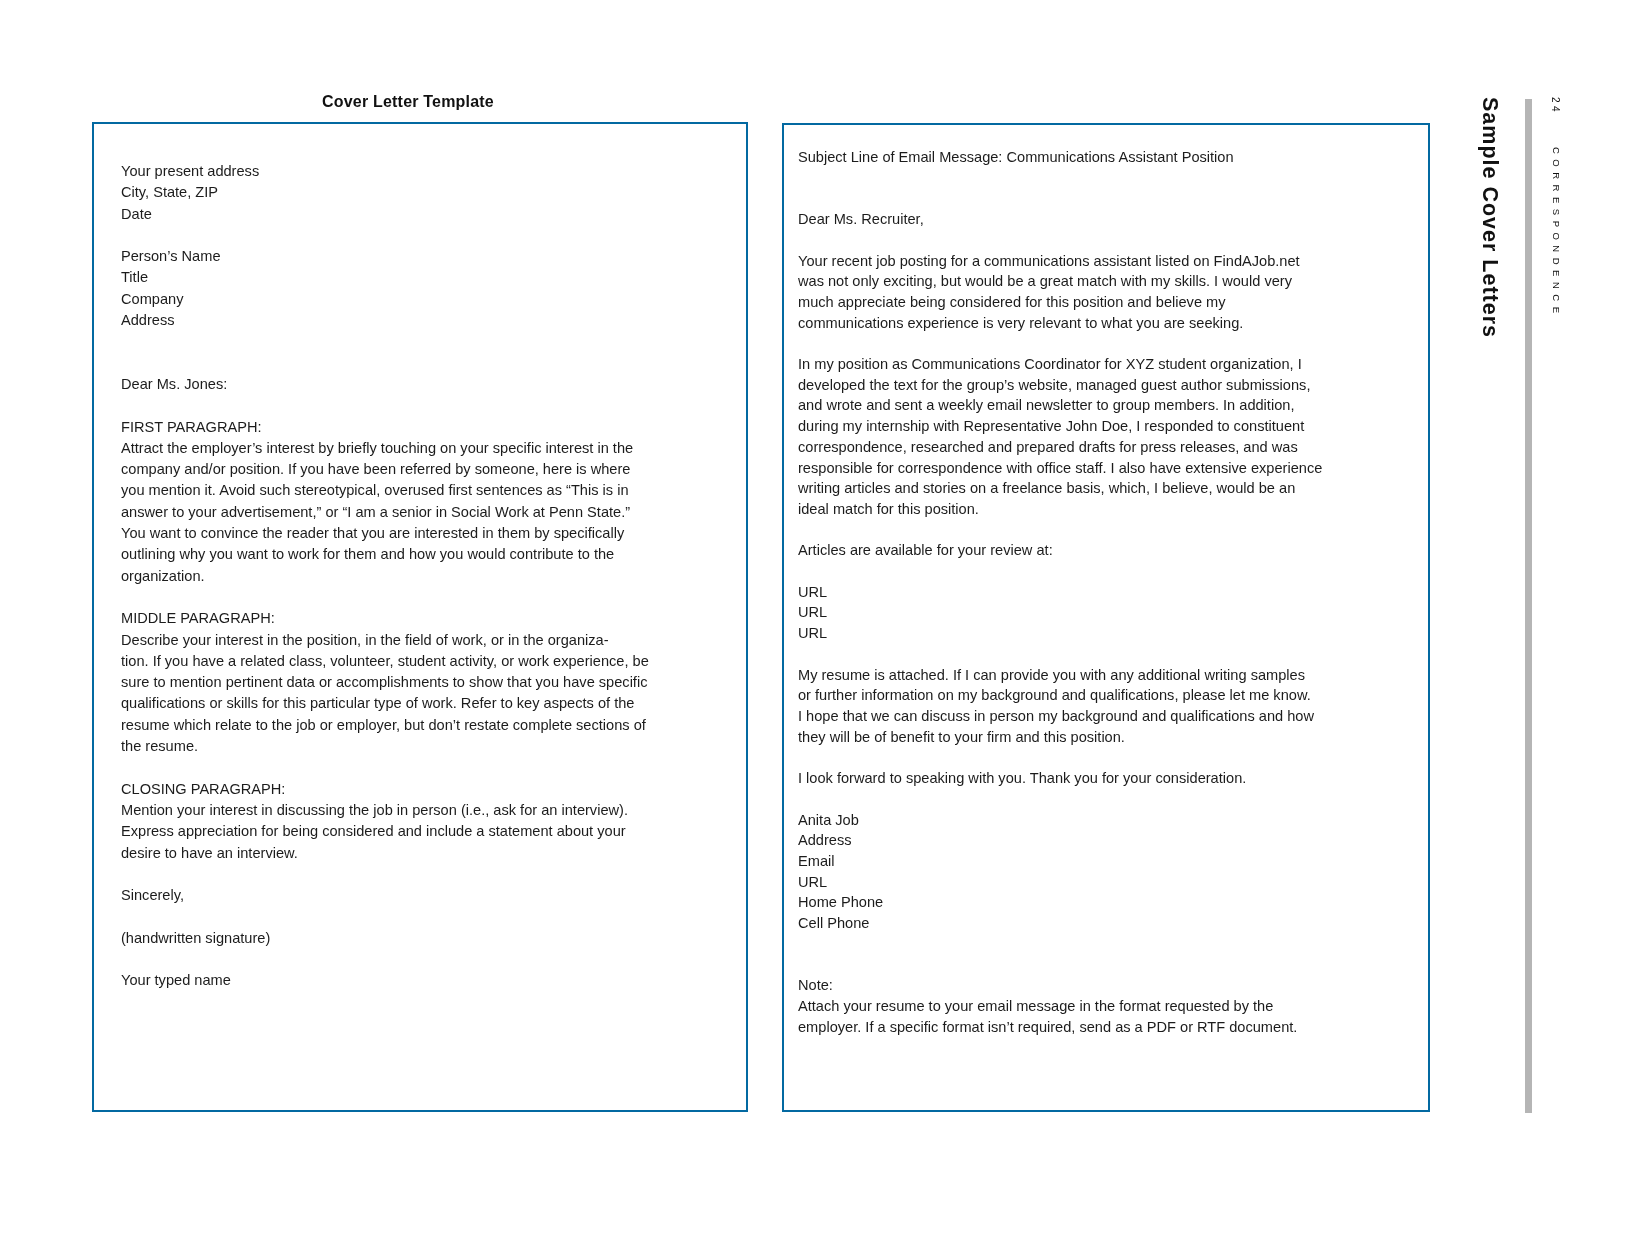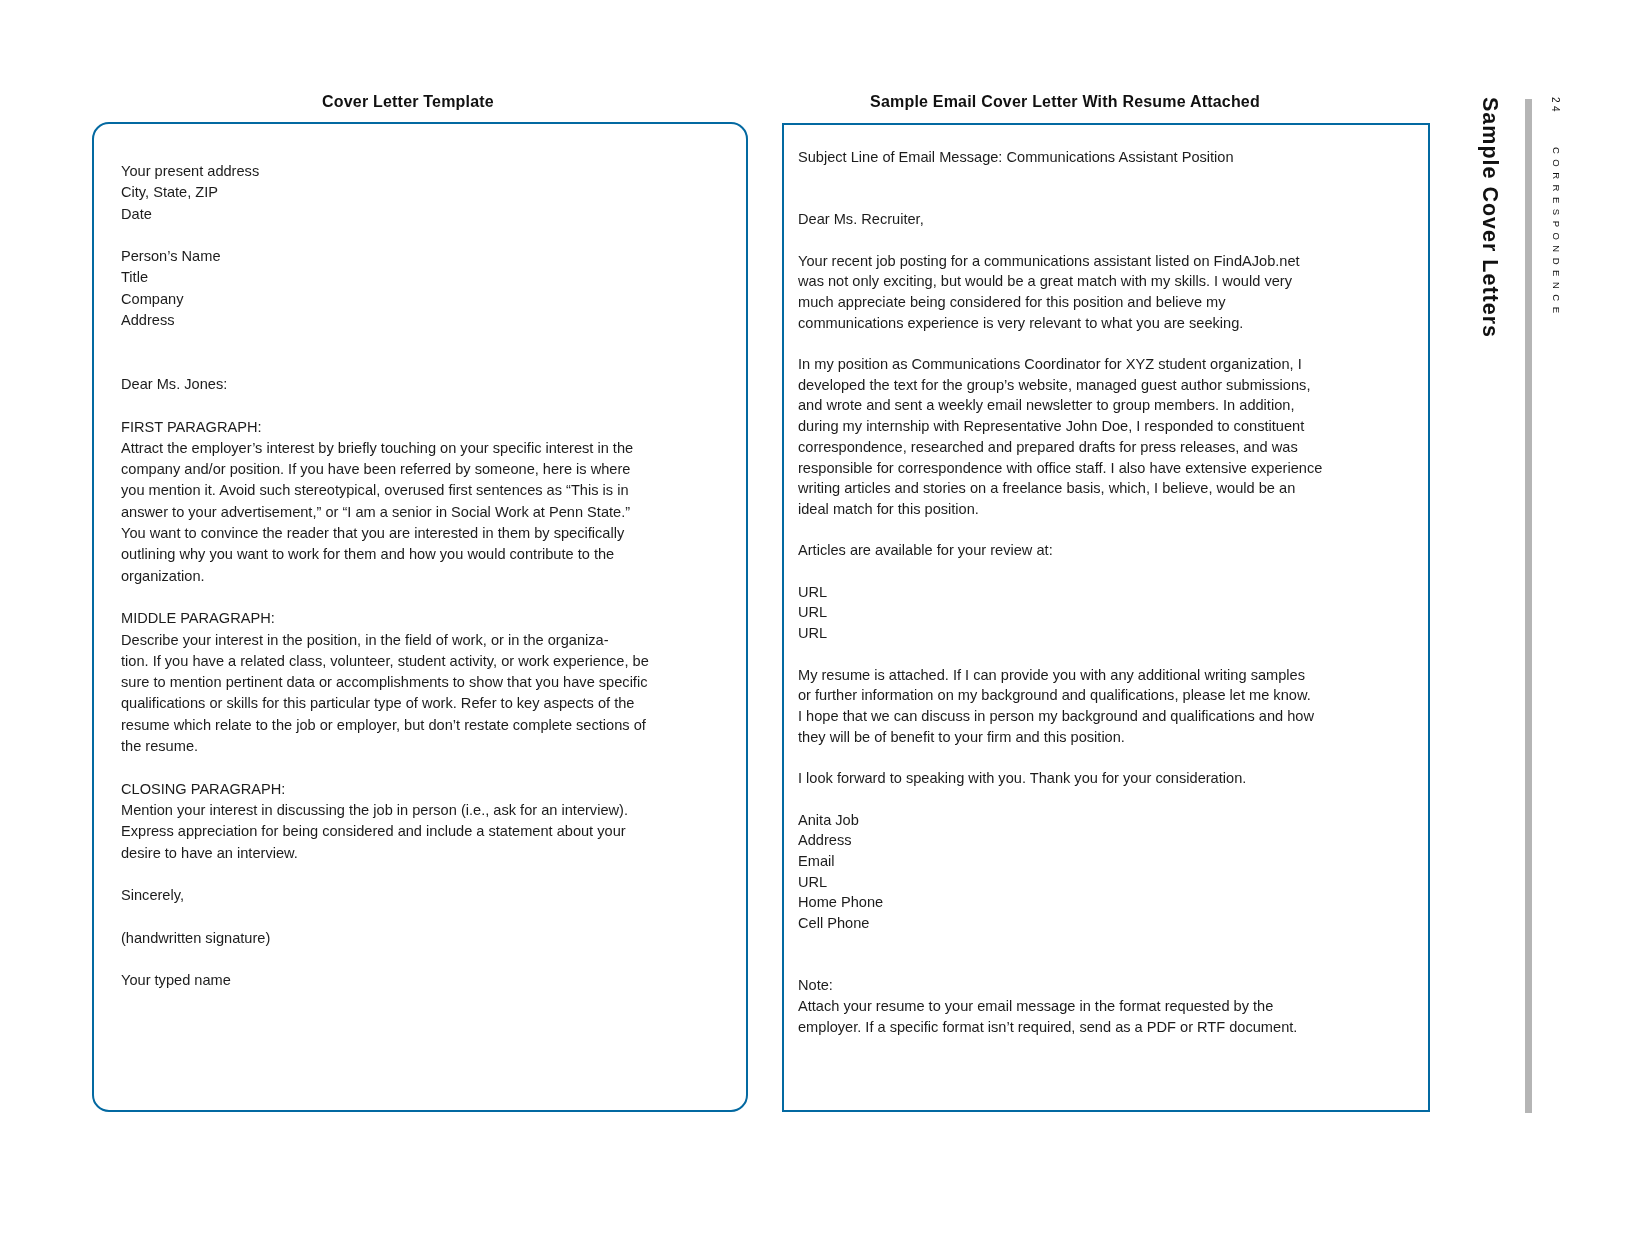--- a/index.html
+++ b/index.html
@@ -28,21 +28,21 @@
     white-space: nowrap;
   }
   .panel-title.left  { left: 80px;  top: 93px; width: 656px; }
   .panel-title.right { left: 755px; top: 93px; width: 620px; }
   .panel-box {
     position: absolute;
     border: 2px solid #0369a1;
     box-sizing: border-box;
     background: #ffffff;
   }
-  .panel-box.left  { left: 92px;  top: 122px; width: 656px; height: 990px; border-radius: 17px; }
+  .panel-box.left  { left: 92px;  top: 122px; width: 656px; height: 990px; }
   .panel-box.right { left: 782px; top: 123px; width: 648px; height: 989px; }
   .panel-content {
     white-space: pre-line;
     font-size: 14.6px;
     color: #1c1c1c;
   }
   .panel-box.left .panel-content {
     padding: 37px 18px 0 27px;
     line-height: 21.3px;
   }
@@ -126,21 +126,20 @@
 Express appreciation for being considered and include a statement about your
 desire to have an interview.
 
 Sincerely,
 
 (handwritten signature)
 
 Your typed name</div>
   </div>
 
-  <div class="panel-title right">Sample Email Cover Letter With Resume Attached</div>
 
   <div class="panel-box right">
     <div class="panel-content">Subject Line of Email Message: Communications Assistant Position
 
 
 Dear Ms. Recruiter,
 
 Your recent job posting for a communications assistant listed on FindAJob.net
 was not only exciting, but would be a great match with my skills. I would very
 much appreciate being considered for this position and believe my

